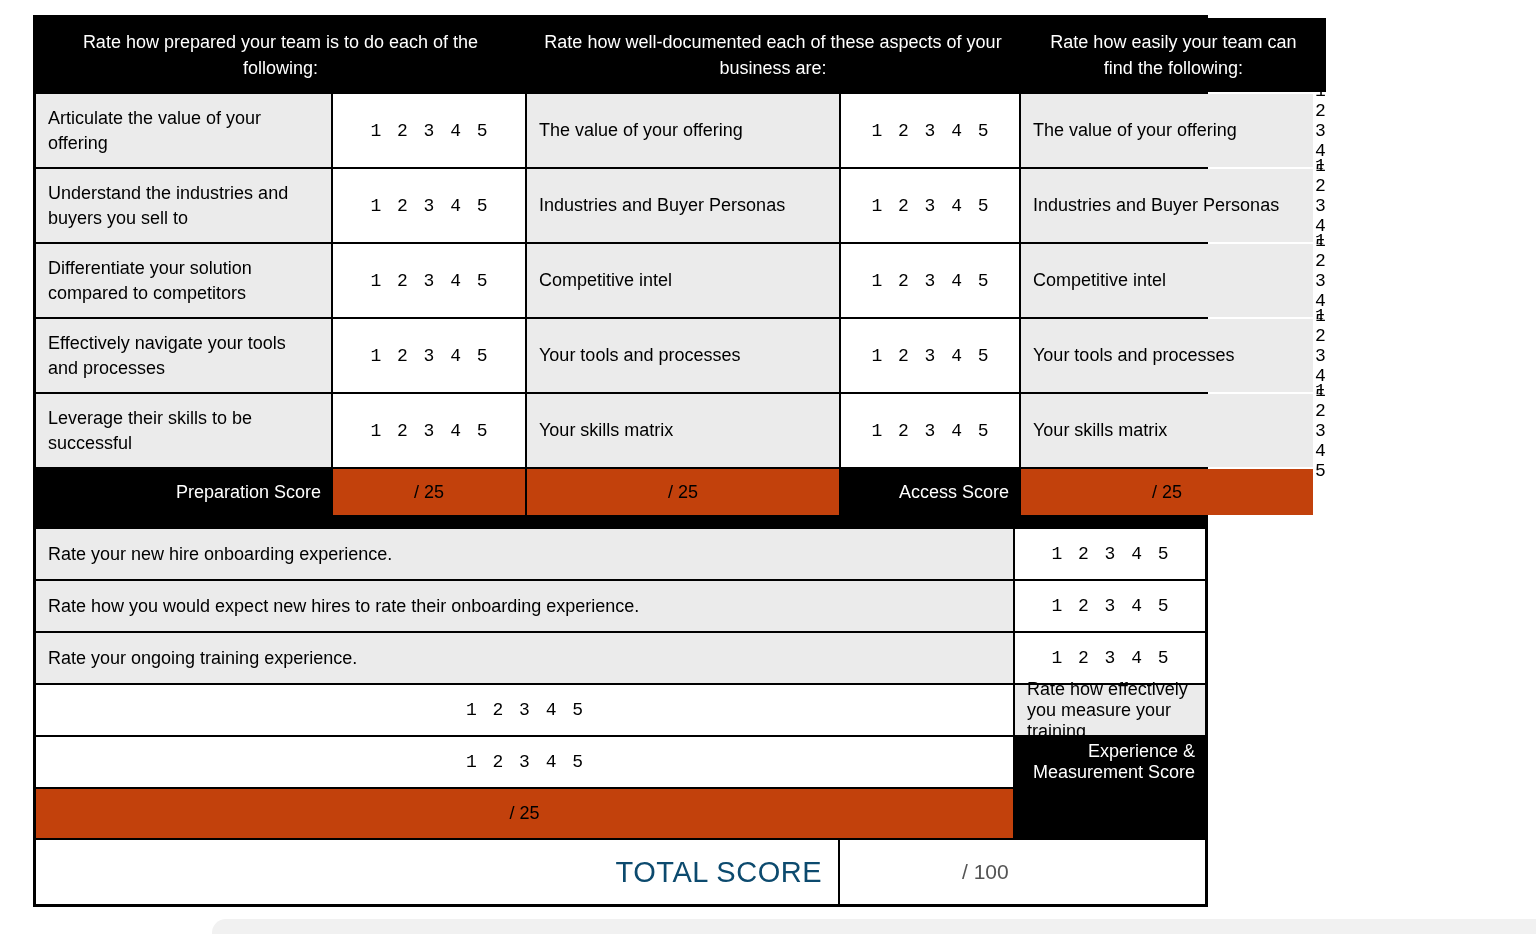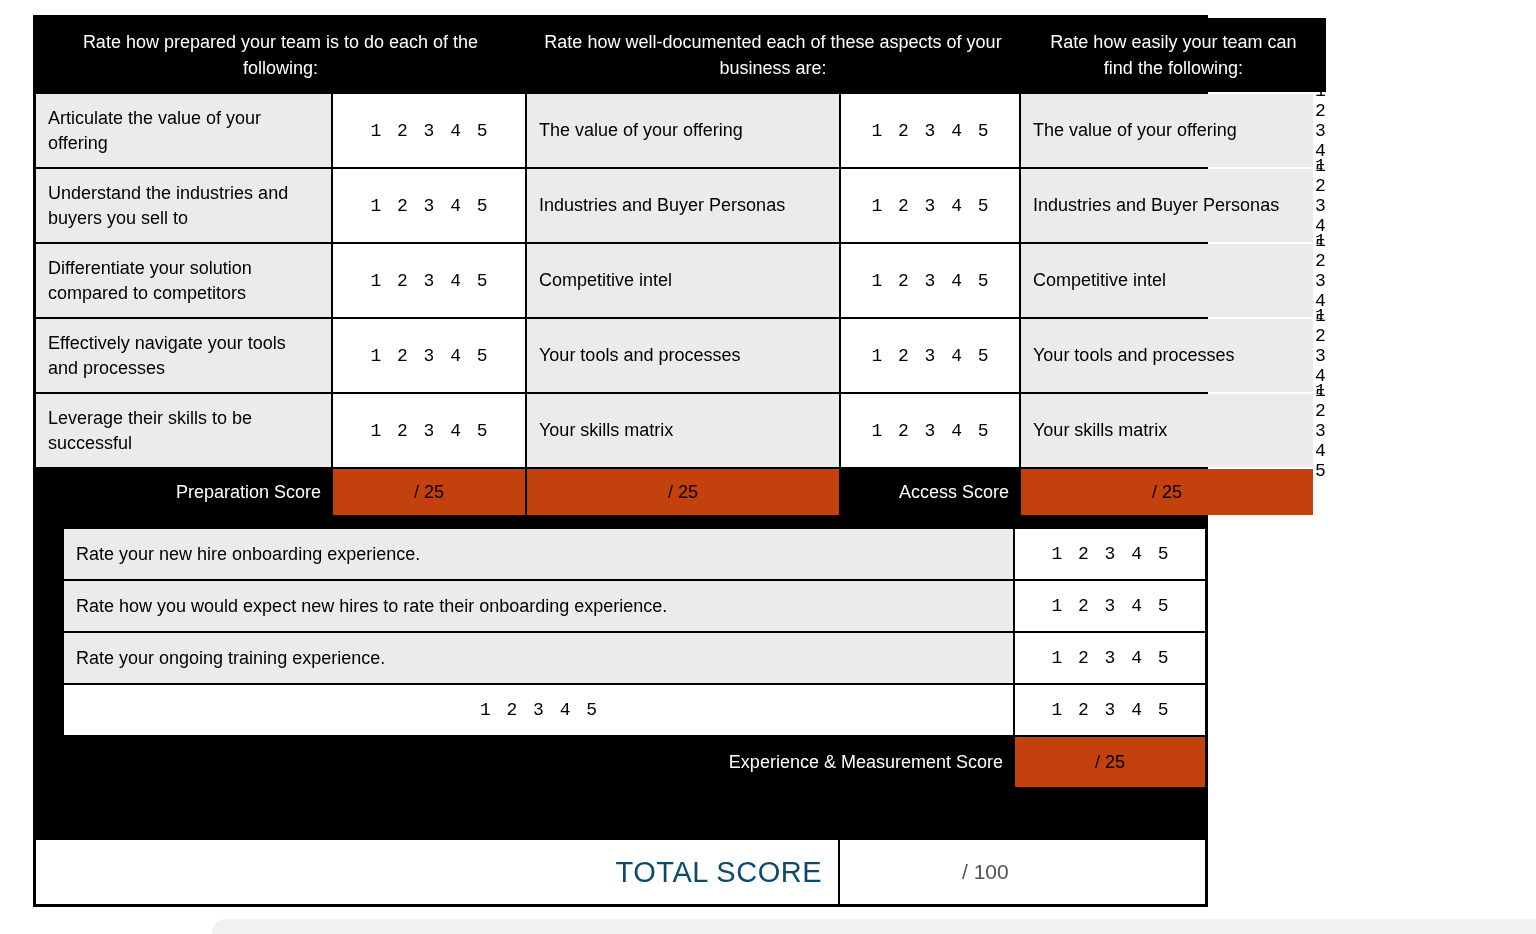--- a/index.html
+++ b/index.html
@@ -27,21 +27,20 @@
     display: grid;
     grid-template-columns: 295px 192px 312px 178px 292px 1fr;
     grid-template-rows: 74px repeat(5, 73px) 46px;
     gap: 2px;
   }
   .grid-b {
     display: grid;
     grid-template-columns: 1fr 190px;
     grid-template-rows: repeat(5, 50px) 49px;
     gap: 2px;
-    margin-left: 28px;
   }
   .grid-c {
     display: grid;
     grid-template-columns: 802px 1fr;
     grid-template-rows: 64px;
     gap: 2px;
   }
 
   .cell { display: flex; align-items: center; }
 
@@ -169,20 +168,21 @@
   <div class="thick-separator"></div>
 
   <div class="grid-b">
     <div class="cell question-cell">Rate your new hire onboarding experience.</div>
     <div class="cell rating-cell">1 2 3 4 5</div>
     <div class="cell question-cell">Rate how you would expect new hires to rate their onboarding experience.</div>
     <div class="cell rating-cell">1 2 3 4 5</div>
     <div class="cell question-cell">Rate your ongoing training experience.</div>
     <div class="cell rating-cell">1 2 3 4 5</div>
     <div class="cell rating-cell">1 2 3 4 5</div>
+    <div class="cell question-cell">Rate how effectively you measure your training.</div>
     <div class="cell rating-cell">1 2 3 4 5</div>
 
     <div class="cell score-label-cell">Experience &amp; Measurement Score</div>
     <div class="cell score-value-cell">/ 25</div>
   </div>
 
   <div class="grid-c">
     <div class="cell total-label-cell">TOTAL SCORE</div>
     <div class="cell total-value-cell">/ 100</div>
   </div>

